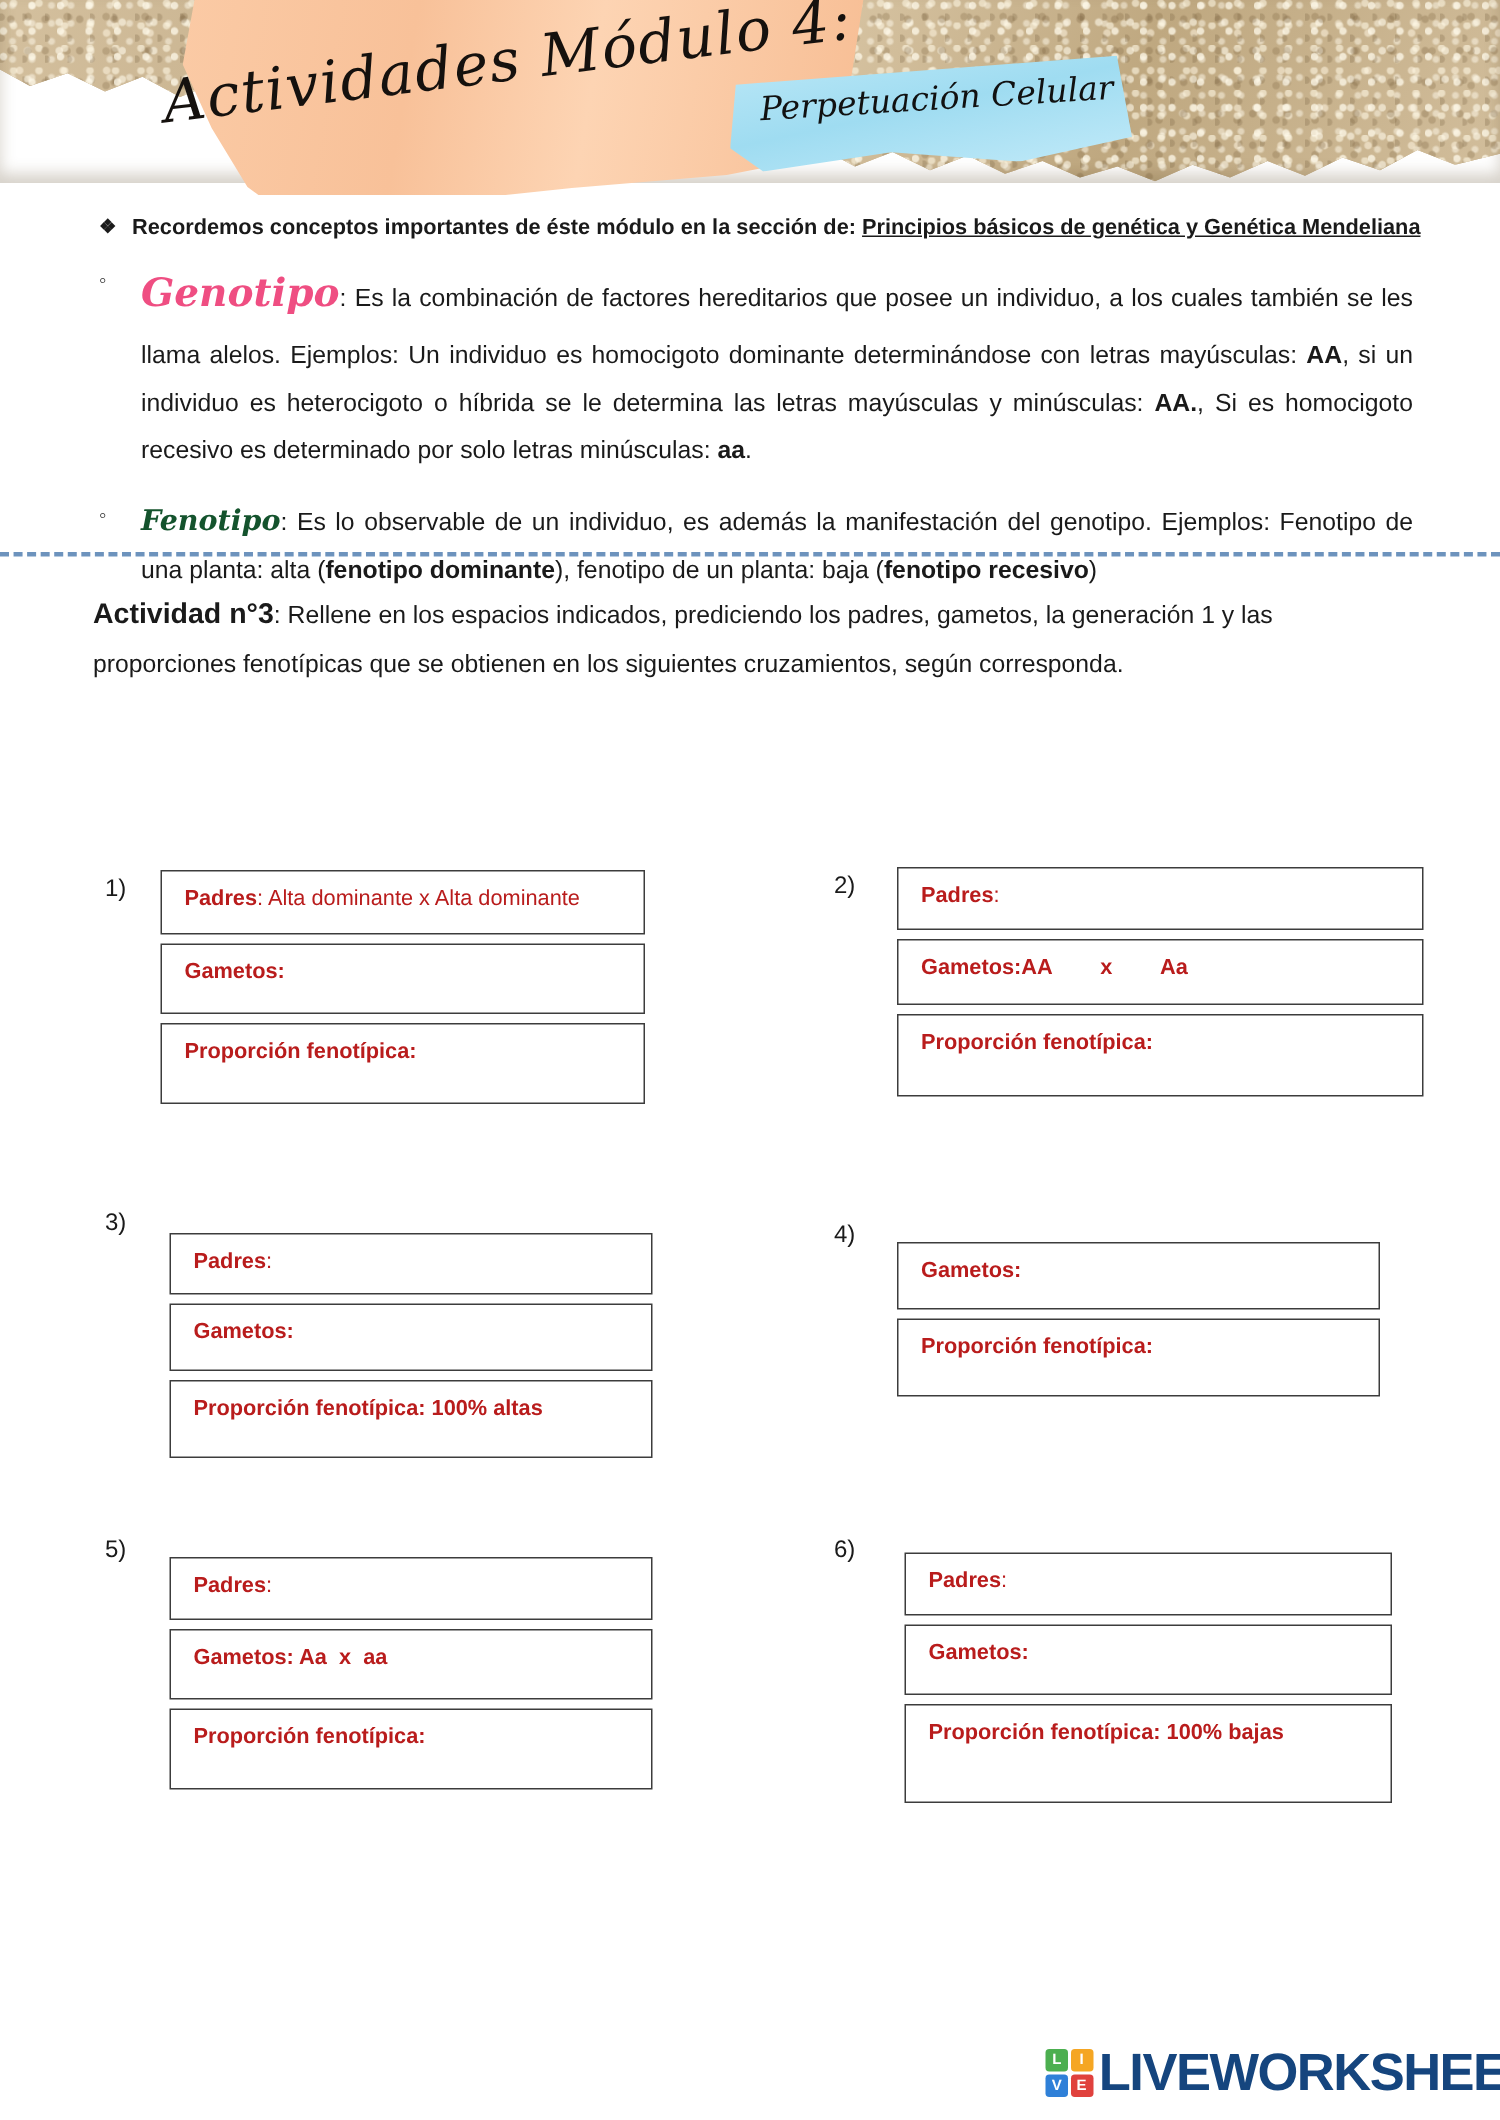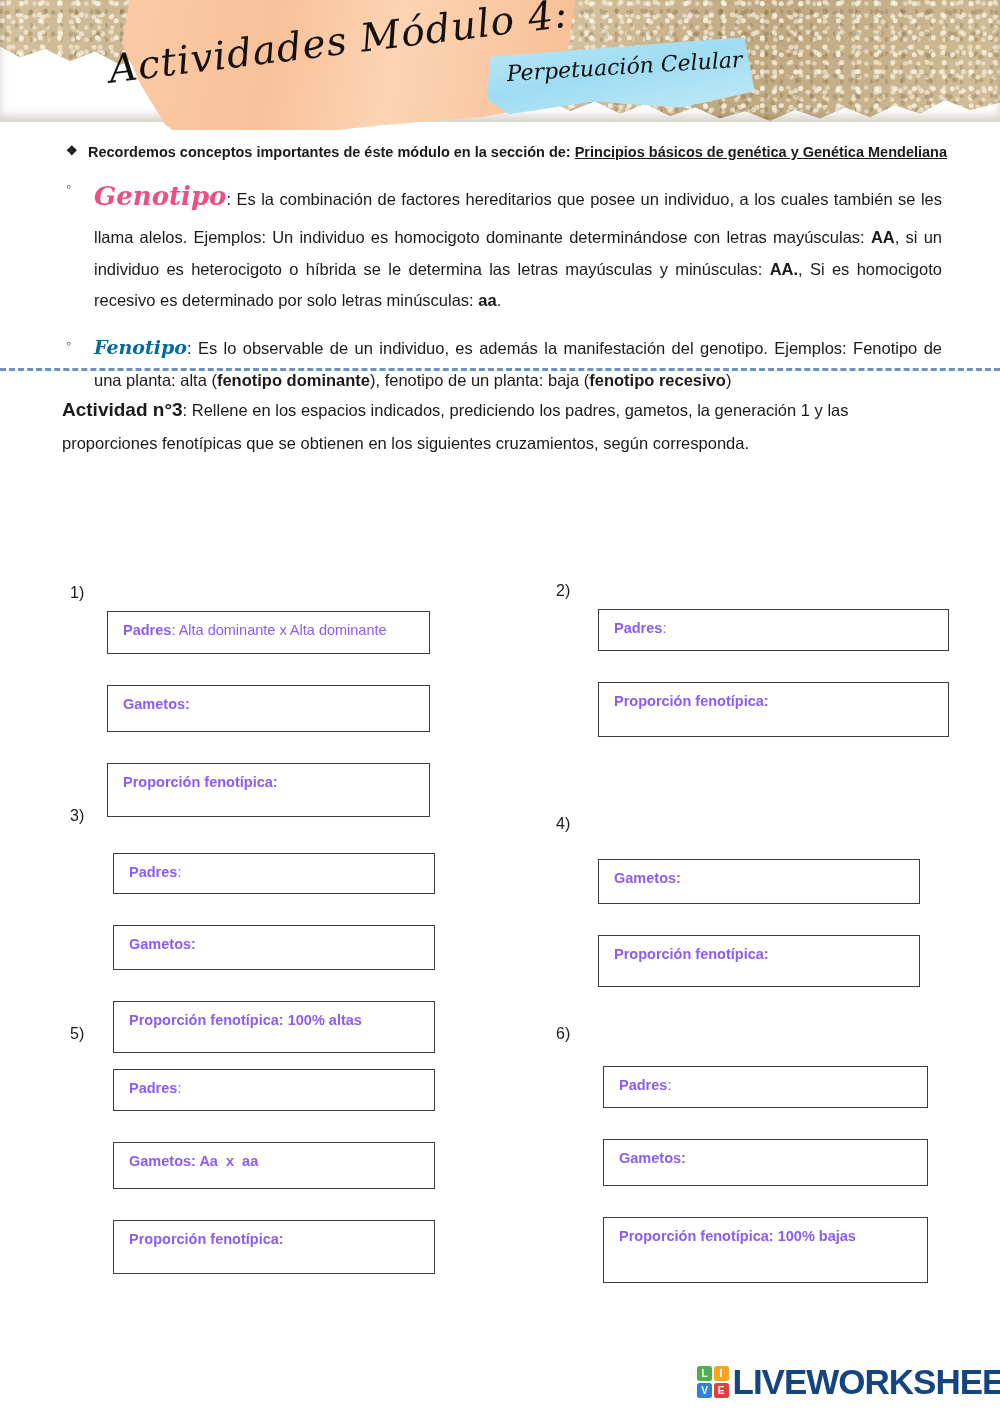--- a/index.html
+++ b/index.html
@@ -138,23 +138,22 @@
   .ex .num{
     position:absolute;font-size:16px;color:#1a1a1a;
   }
   .boxwrap{position:absolute;}
   .fbox{
     border:1.6px solid #3c3c3c;
     background:#fff;
     box-sizing:border-box;
     font-size:14.5px;
     padding:10px 0 0 15px;
-    color:#8b5cf6;
+    color:#b91c1c;
     margin-bottom:6px;
-    margin-top:31px;
   }
   .fbox .lbl{font-weight:bold;}
   .fbox .val{font-weight:normal;}
   .fbox .valb{font-weight:bold;}
 
   
   .lw{
     position:absolute;left:697px;top:1362px;
     display:flex;align-items:center;
   }
@@ -188,21 +187,21 @@
 
   <div class="recordemos">
     <span class="dia">❖</span><span>Recordemos conceptos importantes de éste módulo en la sección de: </span><u>Principios básicos de genética y Genética Mendeliana</u>
   </div>
 
   <ul class="deflist">
     <li>
       <span class="obullet">◦</span><span class="kw-geno" style="color: rgb(239, 78, 130);">Genotipo</span><span>: Es la combinación de factores hereditarios que posee un individuo, a los cuales también se les llama alelos.   Ejemplos: Un individuo es homocigoto dominante determinándose con letras mayúsculas: </span><span class="b">AA</span><span>, si un individuo es heterocigoto o híbrida se le determina las letras mayúsculas y minúsculas: </span><span class="b">AA.</span><span>,  Si es homocigoto recesivo es determinado por solo letras minúsculas: </span><span class="b">aa</span><span>.</span>
     </li>
     <li>
-      <span class="obullet">◦</span><span class="kw-feno" style="color: #0369a1;">Fenotipo</span><span>: Es lo observable de un individuo, es además la manifestación del genotipo. Ejemplos: Fenotipo de una planta: alta (</span><span class="b">fenotipo dominante</span><span>), fenotipo de un planta: baja (</span><span class="b">fenotipo recesivo</span><span>)</span>
+      <span class="obullet">◦</span><span class="kw-feno" style="color: #14532d;">Fenotipo</span><span>: Es lo observable de un individuo, es además la manifestación del genotipo. Ejemplos: Fenotipo de una planta: alta (</span><span class="b">fenotipo dominante</span><span>), fenotipo de un planta: baja (</span><span class="b">fenotipo recesivo</span><span>)</span>
     </li>
   </ul>
 
   <div class="divider" style="border-top-color: rgb(109, 147, 189);"></div>
 
   <div class="activity">
     <span class="act-title b">Actividad n°3</span><span>: Rellene en los espacios indicados, prediciendo los padres, gametos, la generación 1 y las proporciones fenotípicas que se obtienen en los siguientes cruzamientos, según corresponda.</span>
   </div>
 
   <div class="grid">
@@ -213,20 +212,21 @@
         <div class="fbox" style="height:43px;"><span class="lbl">Padres</span><span class="val">: Alta dominante x Alta dominante</span></div>
         <div class="fbox" style="height:47px;"><span class="lbl">Gametos:</span><span class="valb"></span></div>
         <div class="fbox" style="height:54px;"><span class="lbl">Proporción fenotípica:</span><span class="valb"></span></div>
       </div>
     </div>
 
     <div class="ex" style="left:0;top:0;">
       <span class="num" style="left:556px;top:12px;">2)</span>
       <div class="boxwrap" style="left:598px;top:8px;width:351px;">
         <div class="fbox" style="height:42px;"><span class="lbl">Padres</span><span class="val">:</span></div>
+        <div class="fbox" style="height:44px;"><span class="lbl">Gametos:</span><span class="valb" style="white-space:pre;">AA        x        Aa</span></div>
         <div class="fbox" style="height:55px;"><span class="lbl">Proporción fenotípica:</span><span class="valb"></span></div>
       </div>
     </div>
 
     <div class="ex" style="left:0;top:0;">
       <span class="num" style="left:70px;top:237px;">3)</span>
       <div class="boxwrap" style="left:113px;top:252px;width:322px;">
         <div class="fbox" style="height:41px;"><span class="lbl">Padres</span><span class="val">:</span></div>
         <div class="fbox" style="height:45px;"><span class="lbl">Gametos:</span><span class="valb"></span></div>
         <div class="fbox" style="height:52px;"><span class="lbl">Proporción fenotípica:</span><span class="valb"> 100% altas</span></div>

